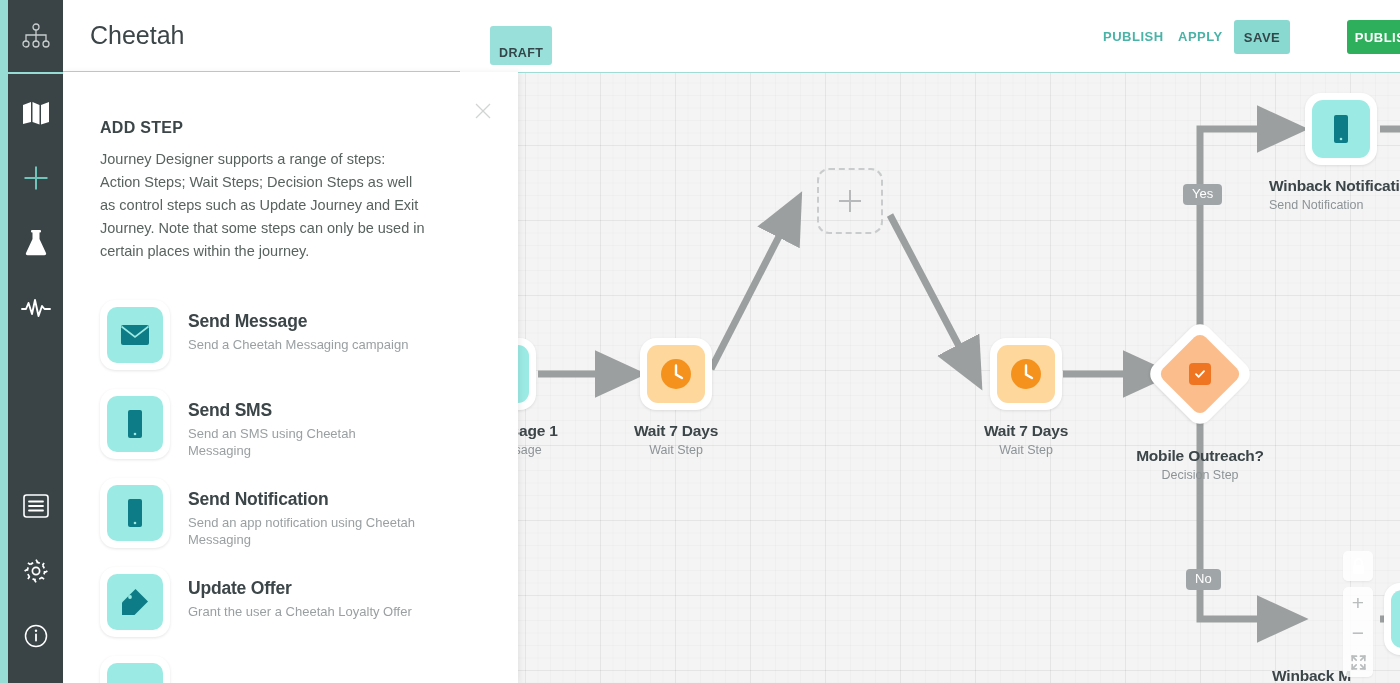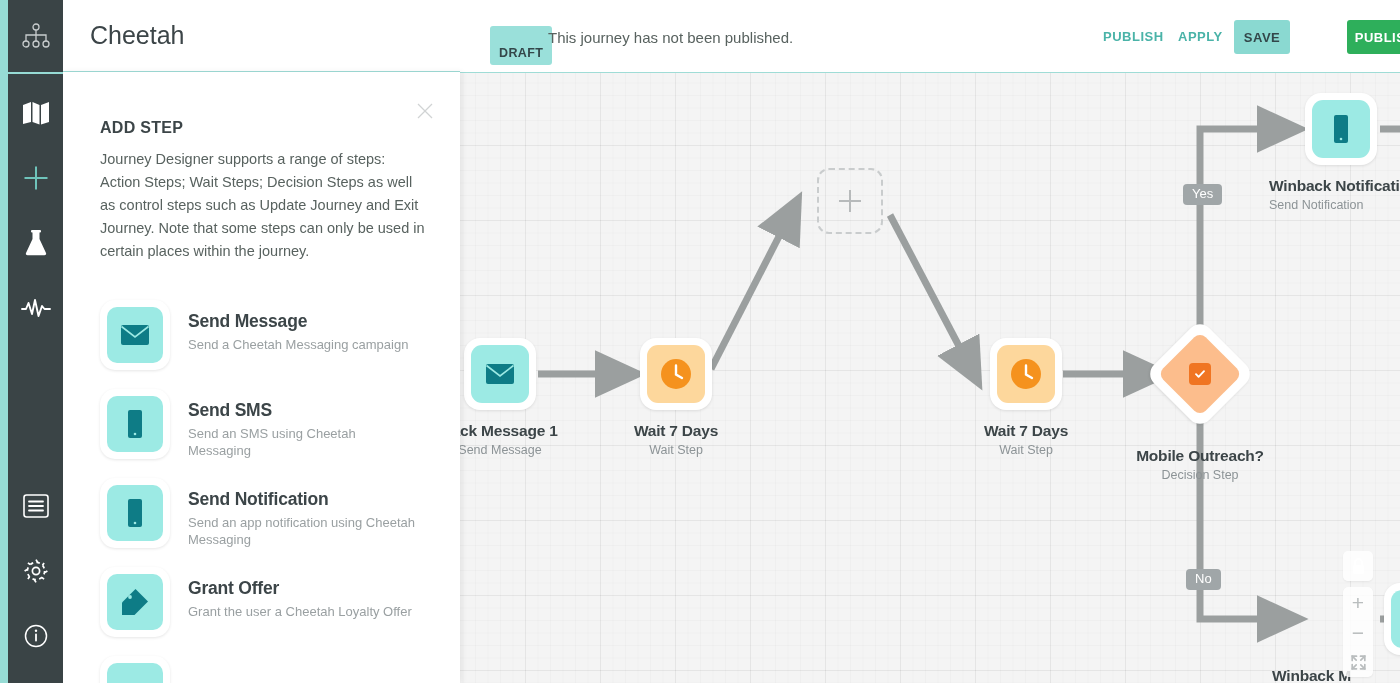--- a/index.html
+++ b/index.html
@@ -158,21 +158,21 @@
     position: absolute; left: 1284px; top: 20px;
     width: 76px; height: 34px; border: none; border-radius: 3px;
     background: #2eaf5b; color: #ffffff;
     font-size: 13px; font-weight: bold; letter-spacing: .5px;
     cursor: pointer; font-family: "Liberation Sans", sans-serif;
   }
 
   
   .panel {
     position: absolute; left: 63px; top: 72px;
-    width: 397px; height: 611px; background: #ffffff;
+    width: 455px; height: 611px; background: #ffffff;
     box-shadow: 2px 0 6px rgba(0,0,0,0.07);
     overflow: hidden; z-index: 20;
   }
   .panel-close {
     position: absolute; right: 26px; top: 30px;
     width: 18px; height: 18px; cursor: pointer; opacity: .45;
   }
   .panel-title {
     position: absolute; left: 37px; top: 47px;
     font-size: 16px; font-weight: bold; letter-spacing: .3px; color: #3c4548;
@@ -421,21 +421,20 @@
         <circle cx="12" cy="12" r="10.5" fill="none" stroke="#ffffff" stroke-width="1.5"></circle>
         <circle cx="12" cy="6.8" r="1.2" fill="#ffffff"></circle>
         <rect x="11.1" y="9.6" width="1.8" height="8" rx="0.8" fill="#ffffff"></rect>
       </svg>
     </div>
   </div>
 
   <div class="header">
     <div class="journey-title">Cheetah</div>
     <div class="draft-badge">DRAFT</div>
-    <div class="draft-msg">This journey has not been published.</div>
     <button class="hdr-link link-cancel">PUBLISH</button>
     <button class="hdr-link link-apply">APPLY</button>
     <button class="btn-save">SAVE</button>
     <button class="btn-publish">PUBLISH</button>
   </div>
   <div class="header-rule"></div>
 
   <div class="panel">
     <div class="panel-close">
       <svg width="18" height="18" viewBox="0 0 18 18">
@@ -496,21 +495,21 @@
       <div class="step-item">
         <div class="step-icon-shell">
           <div class="step-icon-tile">
             <svg width="30" height="30" viewBox="0 0 30 30">
                 <path d="M15.5,2 L28,2 L28,14.5 L14.5,28 L2,15.5 Z" fill="#0e7c86" transform="rotate(180 15 15)"></path>
                 <circle cx="10" cy="10" r="1.9" fill="#9ceae4"></circle>
               </svg>
           </div>
         </div>
         <div class="step-text">
-          <div class="step-label">Grant Offer</div>
+          <div class="step-label">Update Offer</div>
           <div class="step-sub">Grant the user a Cheetah Loyalty Offer</div>
         </div>
       </div>
 
       <div class="step-item">
         <div class="step-icon-shell">
           <div class="step-icon-tile"></div>
         </div>
       </div>
 

